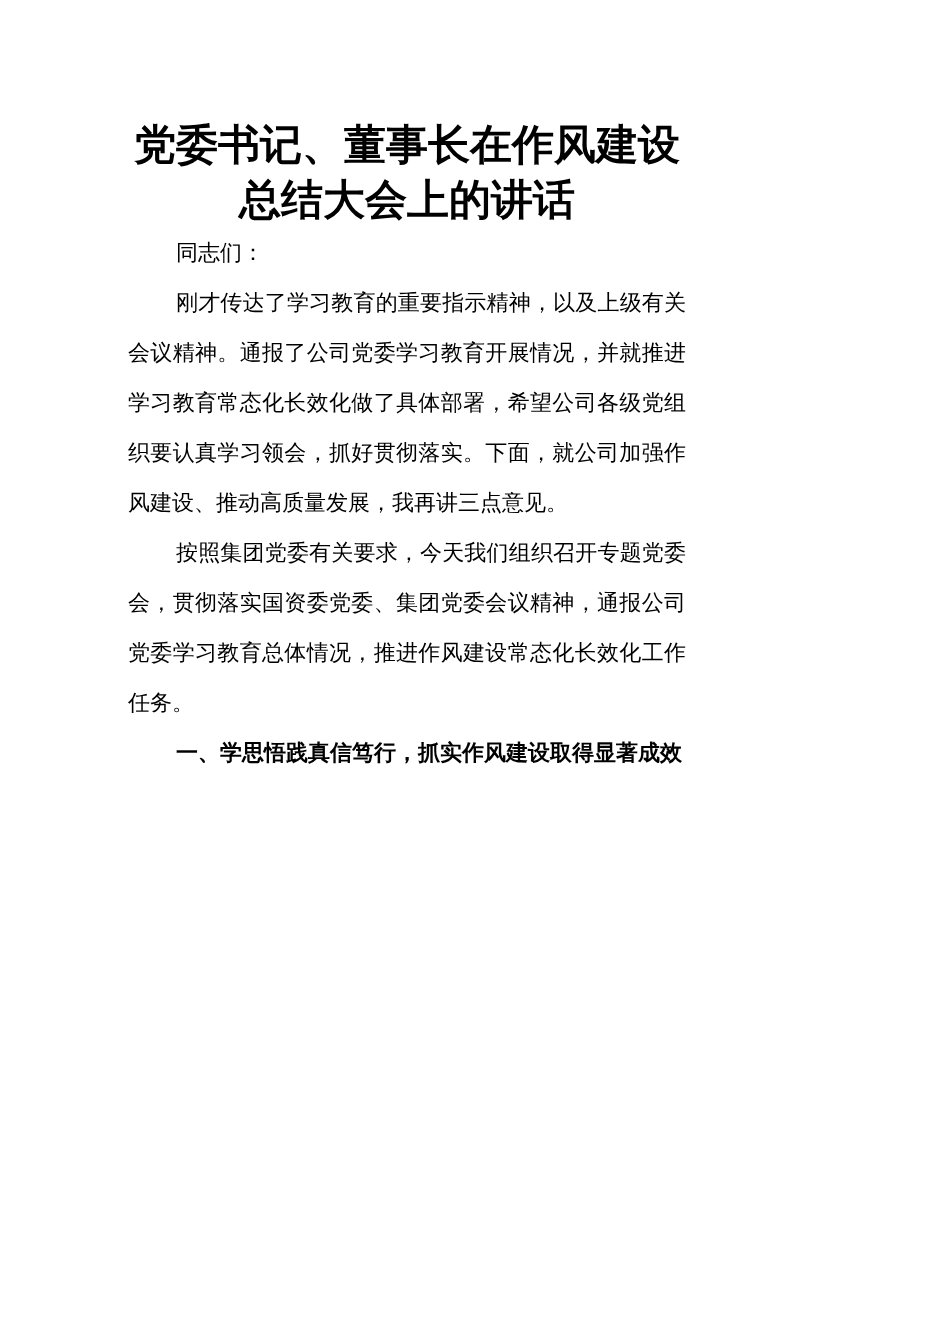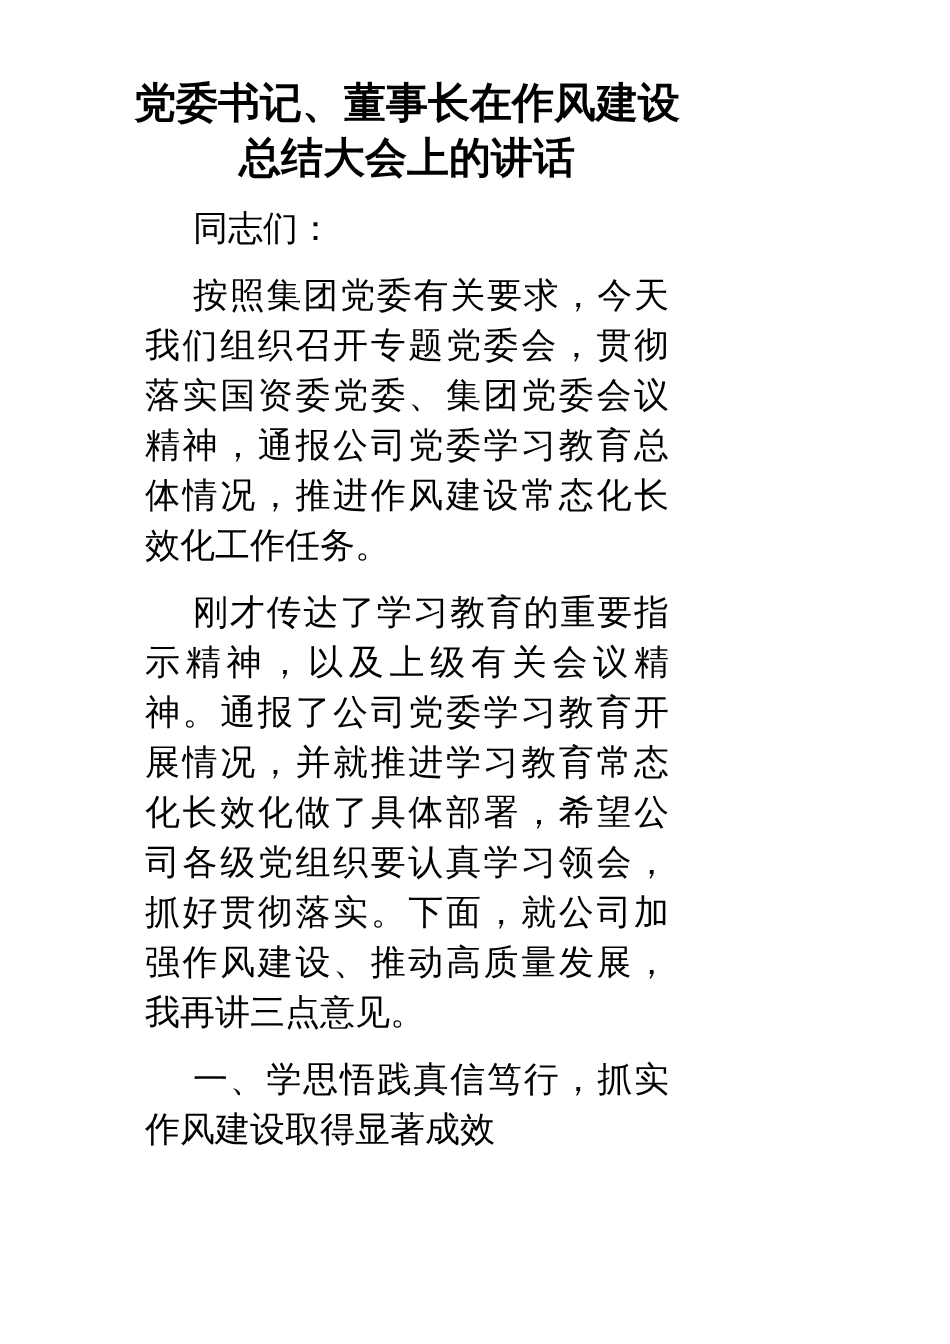--- a/index.html
+++ b/index.html
@@ -12,54 +12,54 @@
     height: 1344px;
     overflow: hidden;
     color: #000000;
     font-family: "Liberation Sans", "DejaVu Sans", sans-serif;
   }
   .page {
     box-sizing: border-box;
     width: 808px;
     height: 1344px;
     background: #ffffff;
-    padding: 76px 122px 0 128px;
+    padding: 118px 122px 0 128px;
   }
   .doc-title {
     margin: 0;
     padding: 0;
     font-family: "Liberation Serif", "DejaVu Serif", serif;
     font-weight: bold;
     font-size: 42px;
     line-height: 55px;
     text-align: center;
     letter-spacing: 0px;
   }
   .doc-body {
     margin: 0;
     padding: 0;
   }
   .para {
-    margin: 17px;
+    margin: 0;
     padding: 0;
-    font-size: 35px;
+    font-size: 22px;
     line-height: 50px;
     text-align: justify;
     text-indent: 48px;
     word-break: break-all;
     overflow-wrap: break-word;
   }
   .para.heading {
-    font-weight: normal;
+    font-weight: bold;
   }
 </style>
 </head>
 <body>
 
 <div class="page">
   <h1 class="doc-title">党委书记、董事长在作风建设总结大会上的讲话</h1>
   <div class="doc-body">
       <p class="para salutation">同志们：</p>
+      <p class="para body">刚才传达了学习教育的重要指示精神，以及上级有关会议精神。通报了公司党委学习教育开展情况，并就推进学习教育常态化长效化做了具体部署，希望公司各级党组织要认真学习领会，抓好贯彻落实。下面，就公司加强作风建设、推动高质量发展，我再讲三点意见。</p>
       <p class="para body">按照集团党委有关要求，今天我们组织召开专题党委会，贯彻落实国资委党委、集团党委会议精神，通报公司党委学习教育总体情况，推进作风建设常态化长效化工作任务。</p>
-      <p class="para body">刚才传达了学习教育的重要指示精神，以及上级有关会议精神。通报了公司党委学习教育开展情况，并就推进学习教育常态化长效化做了具体部署，希望公司各级党组织要认真学习领会，抓好贯彻落实。下面，就公司加强作风建设、推动高质量发展，我再讲三点意见。</p>
       <p class="para heading">一、学思悟践真信笃行，抓实作风建设取得显著成效</p>
     </div>
 </div>
 
 </body></html>

